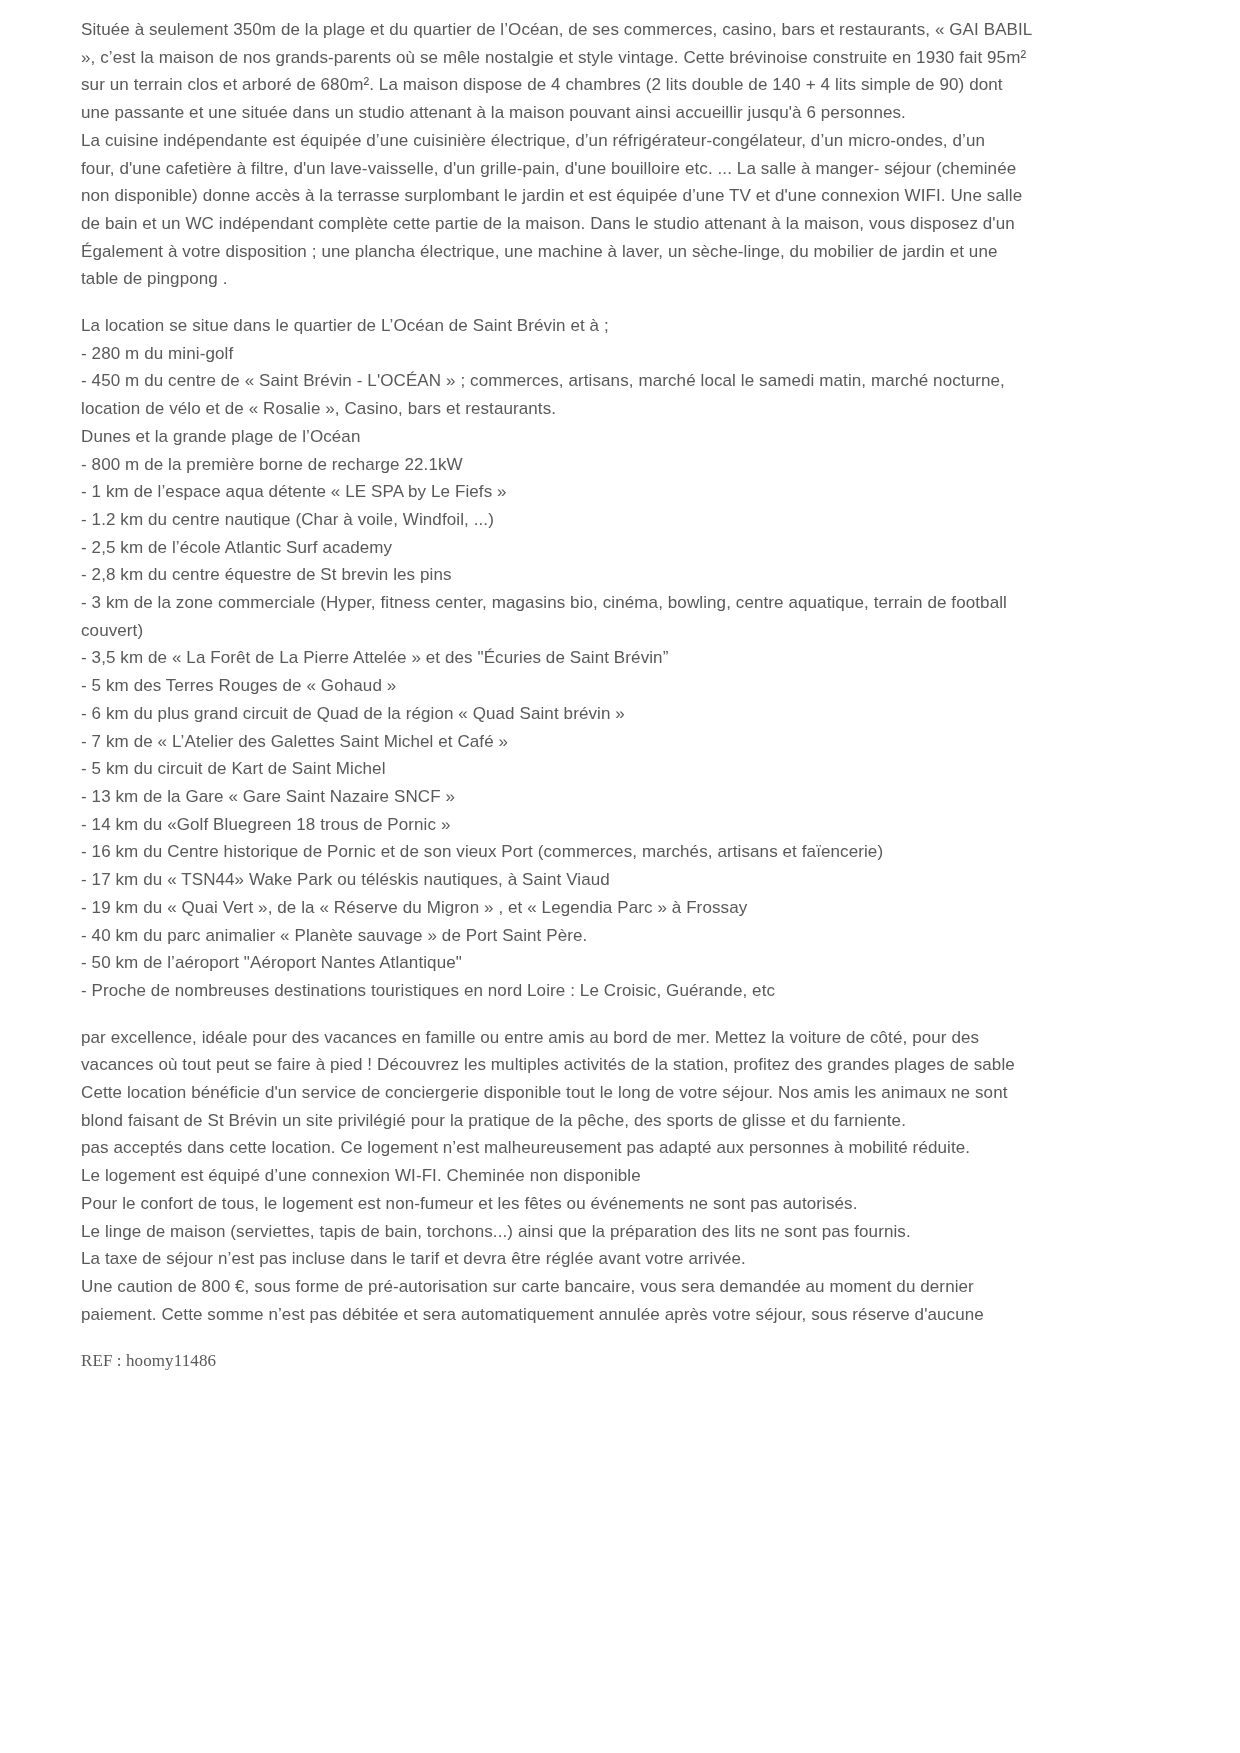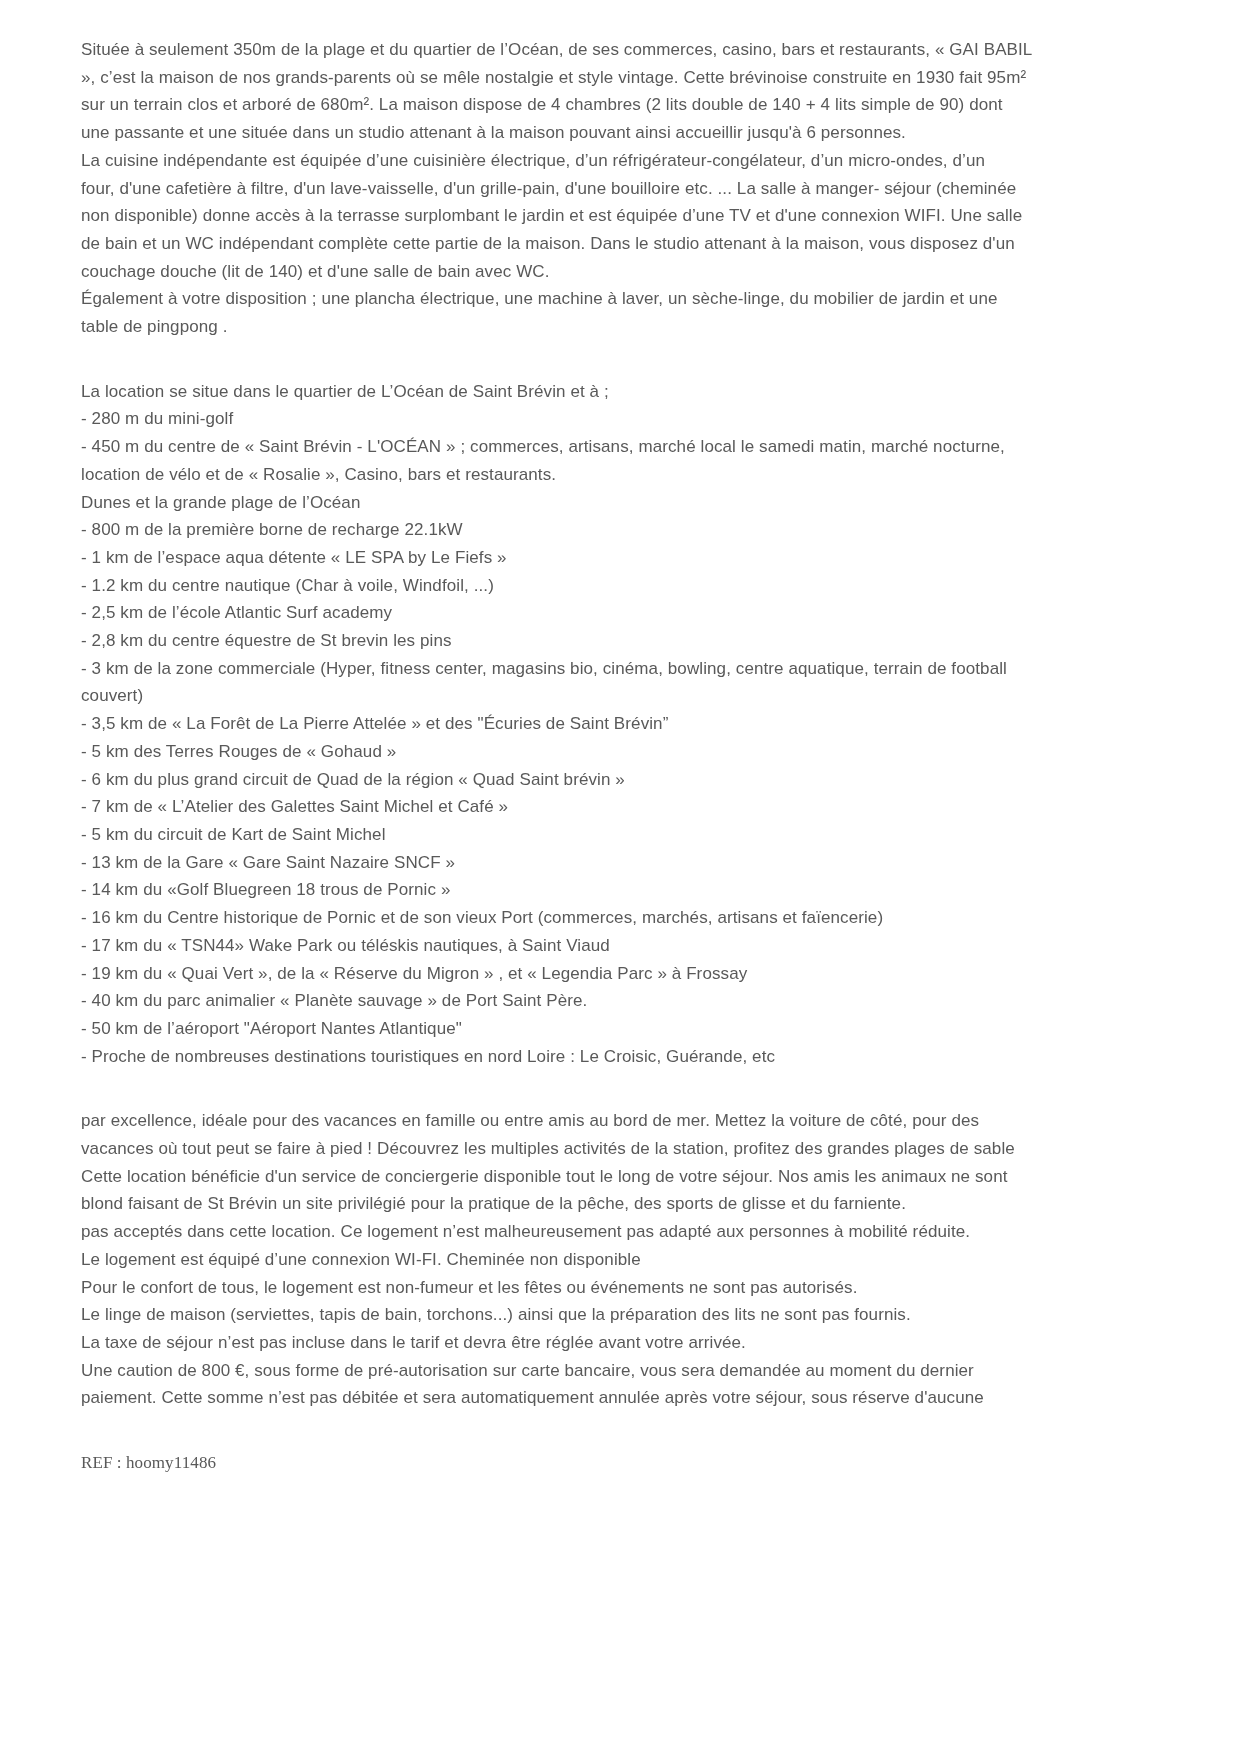--- a/index.html
+++ b/index.html
@@ -8,31 +8,31 @@
     background: #ffffff;
   }
   body {
     width: 1240px;
     min-height: 1753px;
     font-family: "Liberation Sans", "DejaVu Sans", sans-serif;
     color: #595959;
     -webkit-font-smoothing: antialiased;
   }
   .doc {
-    padding: 36px 70px 40px 81px;
+    padding: 16px 70px 40px 81px;
     font-size: 17px;
     line-height: 27.7px;
     letter-spacing: 0.1px;
   }
   .doc section {
     margin: 0;
     padding: 0;
   }
   .doc section + section {
-    margin-top: 37px; 
+    margin-top: 19px; 
   }
   .line {
     white-space: pre;
   }
   .ref-section {
     margin-left: -5px; 
     font-family: Liberation Serif, serif;
   }
 </style>
 </head>
@@ -41,21 +41,20 @@
 <div class="doc">
   <section>
       <div class="line">Située à seulement 350m de la plage et du quartier de l’Océan, de ses commerces, casino, bars et restaurants, « GAI BABIL</div>
       <div class="line">», c’est la maison de nos grands-parents où se mêle nostalgie et style vintage. Cette brévinoise construite en 1930 fait 95m²</div>
       <div class="line">sur un terrain clos et arboré de 680m². La maison dispose de 4 chambres (2 lits double de 140 + 4 lits simple de 90) dont</div>
       <div class="line">une passante et une située dans un studio attenant à la maison pouvant ainsi accueillir jusqu'à 6 personnes.</div>
       <div class="line">La cuisine indépendante est équipée d’une cuisinière électrique, d’un réfrigérateur-congélateur, d’un micro-ondes, d’un</div>
       <div class="line">four, d'une cafetière à filtre, d'un lave-vaisselle, d'un grille-pain, d'une bouilloire etc. ... La salle à manger- séjour (cheminée</div>
       <div class="line">non disponible) donne accès à la terrasse surplombant le jardin et est équipée d’une TV et d'une connexion WIFI. Une salle</div>
       <div class="line">de bain et un WC indépendant complète cette partie de la maison. Dans le studio attenant à la maison, vous disposez d'un</div>
-      <div class="line">couchage douche (lit de 140) et d'une salle de bain avec WC.</div>
       <div class="line">Également à votre disposition ; une plancha électrique, une machine à laver, un sèche-linge, du mobilier de jardin et une</div>
       <div class="line">table de pingpong .</div>
     </section>
 
   <section>
       <div class="line">La location se situe dans le quartier de L’Océan de Saint Brévin et à ;</div>
       <div class="line">- 280 m du mini-golf</div>
       <div class="line">- 450 m du centre de « Saint Brévin - L'OCÉAN » ; commerces, artisans, marché local le samedi matin, marché nocturne,</div>
       <div class="line">location de vélo et de « Rosalie », Casino, bars et restaurants.</div>
       <div class="line">Dunes et la grande plage de l’Océan</div>

